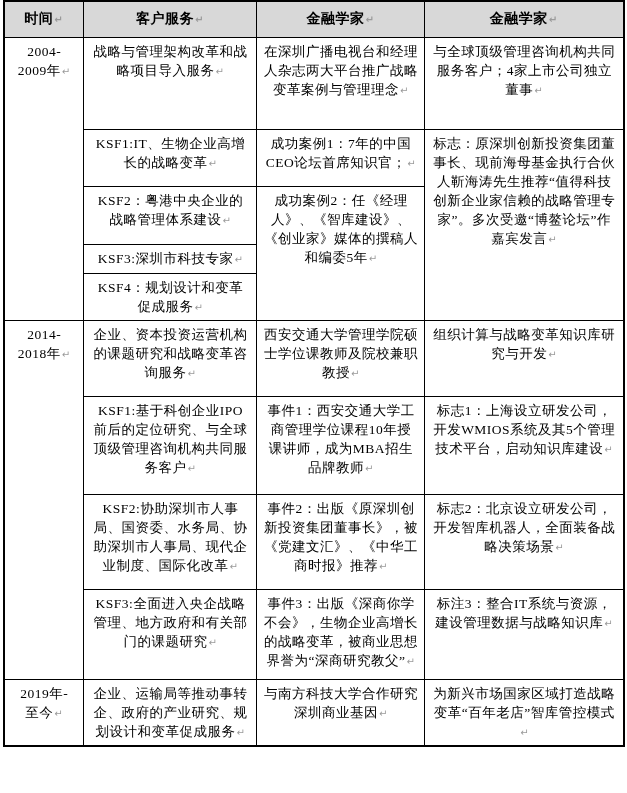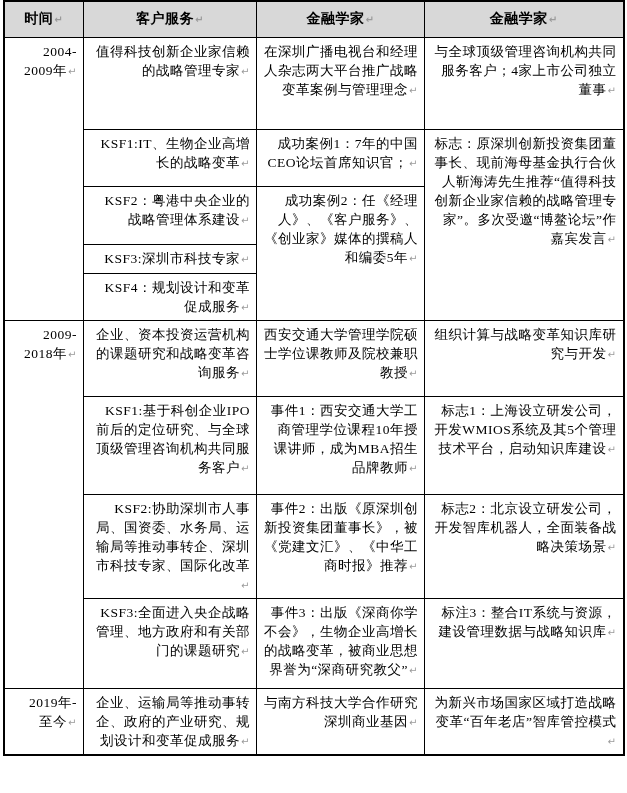--- a/index.html
+++ b/index.html
@@ -31,21 +31,21 @@
     margin: 0 auto;
     border-collapse: collapse;
     table-layout: fixed;
     border: 2px solid #000000;
   }
   table.history td, table.history th {
     border: 1px solid #000000;
     font-size: 13.5px;
     font-weight: normal;
     vertical-align: top;
-    text-align: right;
+    text-align: center;
     padding: 4px 6px 3px 7px;
     line-height: 19px;
     letter-spacing: 0.5px;
     box-sizing: border-box;
     overflow: hidden;
   }
   table.history th {
     background: #d8d8d8;
     text-align: center;
     vertical-align: middle;
@@ -87,54 +87,54 @@
         <tr style="height:36px">
       <th><span>时间</span><span class="pmark">↵</span></th>
       <th><span>客户服务</span><span class="pmark">↵</span></th>
       <th><span>金融学家</span><span class="pmark">↵</span></th>
       <th><span>金融学家</span><span class="pmark">↵</span></th>
     </tr>
 
     <tr style="height:92px">
       <td class="period-cell" rowspan="5"><span class="txt">2004-
 2009年</span><span class="pmark">↵</span></td>
-      <td><span class="txt">值得科技创新企业家信赖的战略管理专家</span><span class="pmark">↵</span></td>
+      <td><span class="txt">战略与管理架构改革和战略项目导入服务</span><span class="pmark">↵</span></td>
       <td><span class="txt">在深圳广播电视台和经理人杂志两大平台推广战略变革案例与管理理念</span><span class="pmark">↵</span></td>
       <td><span class="txt">与全球顶级管理咨询机构共同服务客户；4家上市公司独立董事</span><span class="pmark">↵</span></td>
     </tr>
     <tr style="height:57px">
       <td><span class="txt">KSF1:IT、生物企业高增长的战略变革</span><span class="pmark">↵</span></td>
       <td><span class="txt">成功案例1：7年的中国CEO论坛首席知识官；</span><span class="pmark">↵</span></td>
       <td rowspan="4"><span class="txt">标志：原深圳创新投资集团董事长、现前海母基金执行合伙人靳海涛先生推荐“值得科技创新企业家信赖的战略管理专家”。多次受邀“博鳌论坛”作嘉宾发言</span><span class="pmark">↵</span></td>
     </tr>
     <tr style="height:58px">
       <td><span class="txt">KSF2：粤港中央企业的战略管理体系建设</span><span class="pmark">↵</span></td>
-      <td rowspan="3"><span class="txt">成功案例2：任《经理人》、《客户服务》、《创业家》媒体的撰稿人和编委5年</span><span class="pmark">↵</span></td>
+      <td rowspan="3"><span class="txt">成功案例2：任《经理人》、《智库建设》、《创业家》媒体的撰稿人和编委5年</span><span class="pmark">↵</span></td>
     </tr>
     <tr style="height:29px">
       <td><span class="txt">KSF3:深圳市科技专家</span><span class="pmark">↵</span></td>
     </tr>
     <tr style="height:44px">
       <td><span class="txt">KSF4：规划设计和变革促成服务</span><span class="pmark">↵</span></td>
     </tr>
 
     <tr style="height:76px">
-      <td class="period-cell" rowspan="4"><span class="txt">2009-
+      <td class="period-cell" rowspan="4"><span class="txt">2014-
 2018年</span><span class="pmark">↵</span></td>
       <td><span class="txt">企业、资本投资运营机构的课题研究和战略变革咨询服务</span><span class="pmark">↵</span></td>
       <td><span class="txt">西安交通大学管理学院硕士学位课教师及院校兼职教授</span><span class="pmark">↵</span></td>
       <td><span class="txt">组织计算与战略变革知识库研究与开发</span><span class="pmark">↵</span></td>
     </tr>
     <tr style="height:98px">
       <td><span class="txt">KSF1:基于科创企业IPO前后的定位研究、与全球顶级管理咨询机构共同服务客户</span><span class="pmark">↵</span></td>
       <td><span class="txt">事件1：西安交通大学工商管理学位课程10年授课讲师，成为MBA招生品牌教师</span><span class="pmark">↵</span></td>
       <td><span class="txt">标志1：上海设立研发公司，开发WMIOS系统及其5个管理技术平台，启动知识库建设</span><span class="pmark">↵</span></td>
     </tr>
     <tr style="height:95px">
-      <td><span class="txt">KSF2:协助深圳市人事局、国资委、水务局、运输局等推动事转企、深圳市科技专家、国际化改革</span><span class="pmark">↵</span></td>
+      <td><span class="txt">KSF2:协助深圳市人事局、国资委、水务局、协助深圳市人事局、现代企业制度、国际化改革</span><span class="pmark">↵</span></td>
       <td><span class="txt">事件2：出版《原深圳创新投资集团董事长》，被《党建文汇》、《中华工商时报》推荐</span><span class="pmark">↵</span></td>
       <td><span class="txt">标志2：北京设立研发公司，开发智库机器人，全面装备战略决策场景</span><span class="pmark">↵</span></td>
     </tr>
     <tr style="height:90px">
       <td><span class="txt">KSF3:全面进入央企战略管理、地方政府和有关部门的课题研究</span><span class="pmark">↵</span></td>
       <td><span class="txt">事件3：出版《深商你学不会》，生物企业高增长的战略变革，被商业思想界誉为“深商研究教父”</span><span class="pmark">↵</span></td>
       <td><span class="txt">标注3：整合IT系统与资源，建设管理数据与战略知识库</span><span class="pmark">↵</span></td>
     </tr>
 
     <tr style="height:54px">

